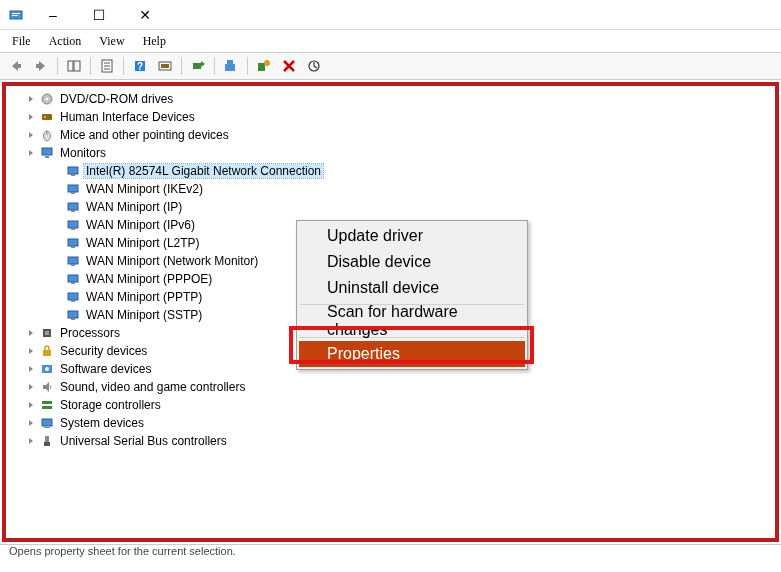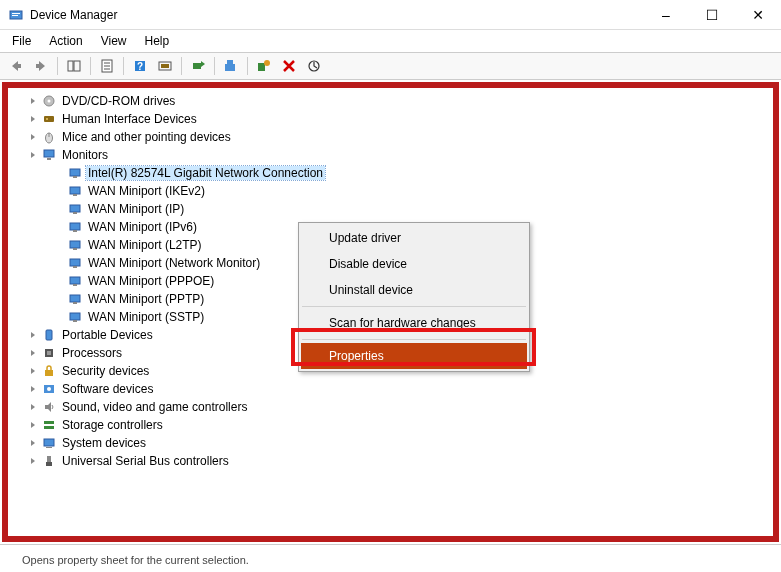--- a/index.html
+++ b/index.html
@@ -3,52 +3,51 @@
   <meta charset="utf-8">
   <style>
     * { box-sizing: border-box; margin: 0; padding: 0; font-family: 'Segoe UI', Tahoma, sans-serif; }
     body { width: 781px; height: 572px; background: #fff; overflow: hidden; font-size: 12px; }
     .titlebar { height: 30px; display: flex; align-items: center; padding: 0 0 0 8px; border-bottom: 1px solid #ddd; }
     .titlebar-icon { width: 16px; height: 16px; margin-right: 6px; display: inline-flex; align-items: center; justify-content: center; }
     .titlebar-title { flex: 1; font-size: 12px; }
     .window-controls { display: flex; }
     .window-btn { width: 46px; height: 30px; display: flex; align-items: center; justify-content: center; font-size: 14px; }
     .menubar { height: 22px; display: flex; align-items: center; padding: 0 4px; gap: 2px; }
-    .menu-item { padding: 2px 8px; font-size: 12px; }
+    .menu-item { padding: 2px 8px; font-size: 12px; font-family: Liberation Serif, serif; }
     .toolbar { height: 28px; border-top: 1px solid #ccc; border-bottom: 1px solid #ccc; display: flex; align-items: center; padding: 0 4px; gap: 1px; background: #f8f8f8; }
     .tool-btn { width: 24px; height: 22px; display: flex; align-items: center; justify-content: center; border: 1px solid transparent; }
     .tool-sep { width: 1px; height: 18px; background: #ccc; margin: 0 3px; }
-    .content { height: 460px; border: 6px solid #b91c1c; margin: 2px; padding: 4px 0; overflow: auto; position: relative; background: #fff; }
+    .content { height: 460px; border: 4px solid #b91c1c; margin: 2px; padding: 4px 0; overflow: auto; position: relative; background: #fff; }
     .tree-row { display: flex; align-items: center; height: 18px; white-space: nowrap; padding-right: 4px; }
     .tree-row.selected .label-text { background: #cce8ff; outline: 1px dotted #83a9d6; }
     .expander { width: 14px; height: 14px; display: flex; align-items: center; justify-content: center; color: #666; font-size: 10px; cursor: pointer; }
     .node-icon { width: 16px; height: 16px; margin: 0 3px 0 1px; display: inline-flex; align-items: center; justify-content: center; }
     .label-text { font-size: 12px; padding: 0 2px; }
     .indent-1 { padding-left: 18px; }
     .indent-2 { padding-left: 44px; }
     .context-menu { position: absolute; top: 134px; left: 290px; width: 232px; background: #f0f0f0; border: 1px solid #a0a0a0; box-shadow: 2px 2px 4px rgba(0,0,0,0.25); padding: 2px; }
-    .ctx-item { height: 26px; display: flex; align-items: center; padding: 0 28px; font-size: 12px; }
+    .ctx-item { height: 26px; display: flex; align-items: center; padding: 0 28px; font-size: 16px; }
     .ctx-item.highlighted { background: #c2410c; color: #fff; text-align: center; }
     .ctx-sep { height: 1px; background: #d0d0d0; margin: 3px 1px; }
-    .statusbar { height: 22px; border-top: 1px solid #ccc; display: flex; align-items: flex-end; padding: 0 22px; font-size: 11px; color: #444; }
+    .statusbar { height: 22px; border-top: 1px solid #ccc; display: flex; align-items: flex-start; padding: 0 9px; font-size: 11px; color: #444; }
     .highlight-box { position: absolute; top: 240px; left: 283px; width: 245px; height: 38px; border: 4px solid #e61515; pointer-events: none; }
     svg { display: block; }
   </style>
 </head>
 <body>
 
 <div class="titlebar">
   <span class="titlebar-icon">
     <svg width="14" height="14" viewBox="0 0 14 14">
         <rect x="1" y="3" width="12" height="8" fill="#4a90d9" stroke="#2c5aa0"></rect>
         <rect x="3" y="5" width="8" height="1" fill="#fff"></rect>
         <rect x="3" y="7" width="6" height="1" fill="#fff"></rect>
       </svg>
   </span>
-  <span class="titlebar-title">Device Manager</span>
   <div class="window-controls">
     <div class="window-btn">–</div>
     <div class="window-btn">☐</div>
     <div class="window-btn">✕</div>
   </div>
 </div>
 
 <div class="menubar">
   <div class="menu-item">File</div>
   <div class="menu-item">Action</div>
@@ -269,33 +268,20 @@
     </div>
     <div class="tree-row indent-2">
       <span class="expander"></span>
       <span class="node-icon">
         <svg width="14" height="14">
           <rect x="2" y="3" width="10" height="7" fill="#4a90d9" stroke="#2c5aa0"></rect>
           <rect x="5" y="10" width="4" height="2" fill="#888"></rect>
         </svg>
       </span>
       <span class="label-text">WAN Miniport (SSTP)</span>
-    </div>
-  <div class="tree-row indent-1">
-      <span class="expander">
-        <svg width="10" height="10">
-          <path d="M3 2 L7 5 L3 8 Z" fill="#888"></path>
-        </svg>
-      </span>
-      <span class="node-icon">
-        <svg width="14" height="14">
-          <rect x="4" y="2" width="6" height="10" rx="1" fill="#4a90d9" stroke="#2c5aa0"></rect>
-        </svg>
-      </span>
-      <span class="label-text">Portable Devices</span>
     </div>
     <div class="tree-row indent-1">
       <span class="expander">
         <svg width="10" height="10">
           <path d="M3 2 L7 5 L3 8 Z" fill="#888"></path>
         </svg>
       </span>
       <span class="node-icon">
         <svg width="14" height="14">
           <rect x="3" y="3" width="8" height="8" fill="#555"></rect>

